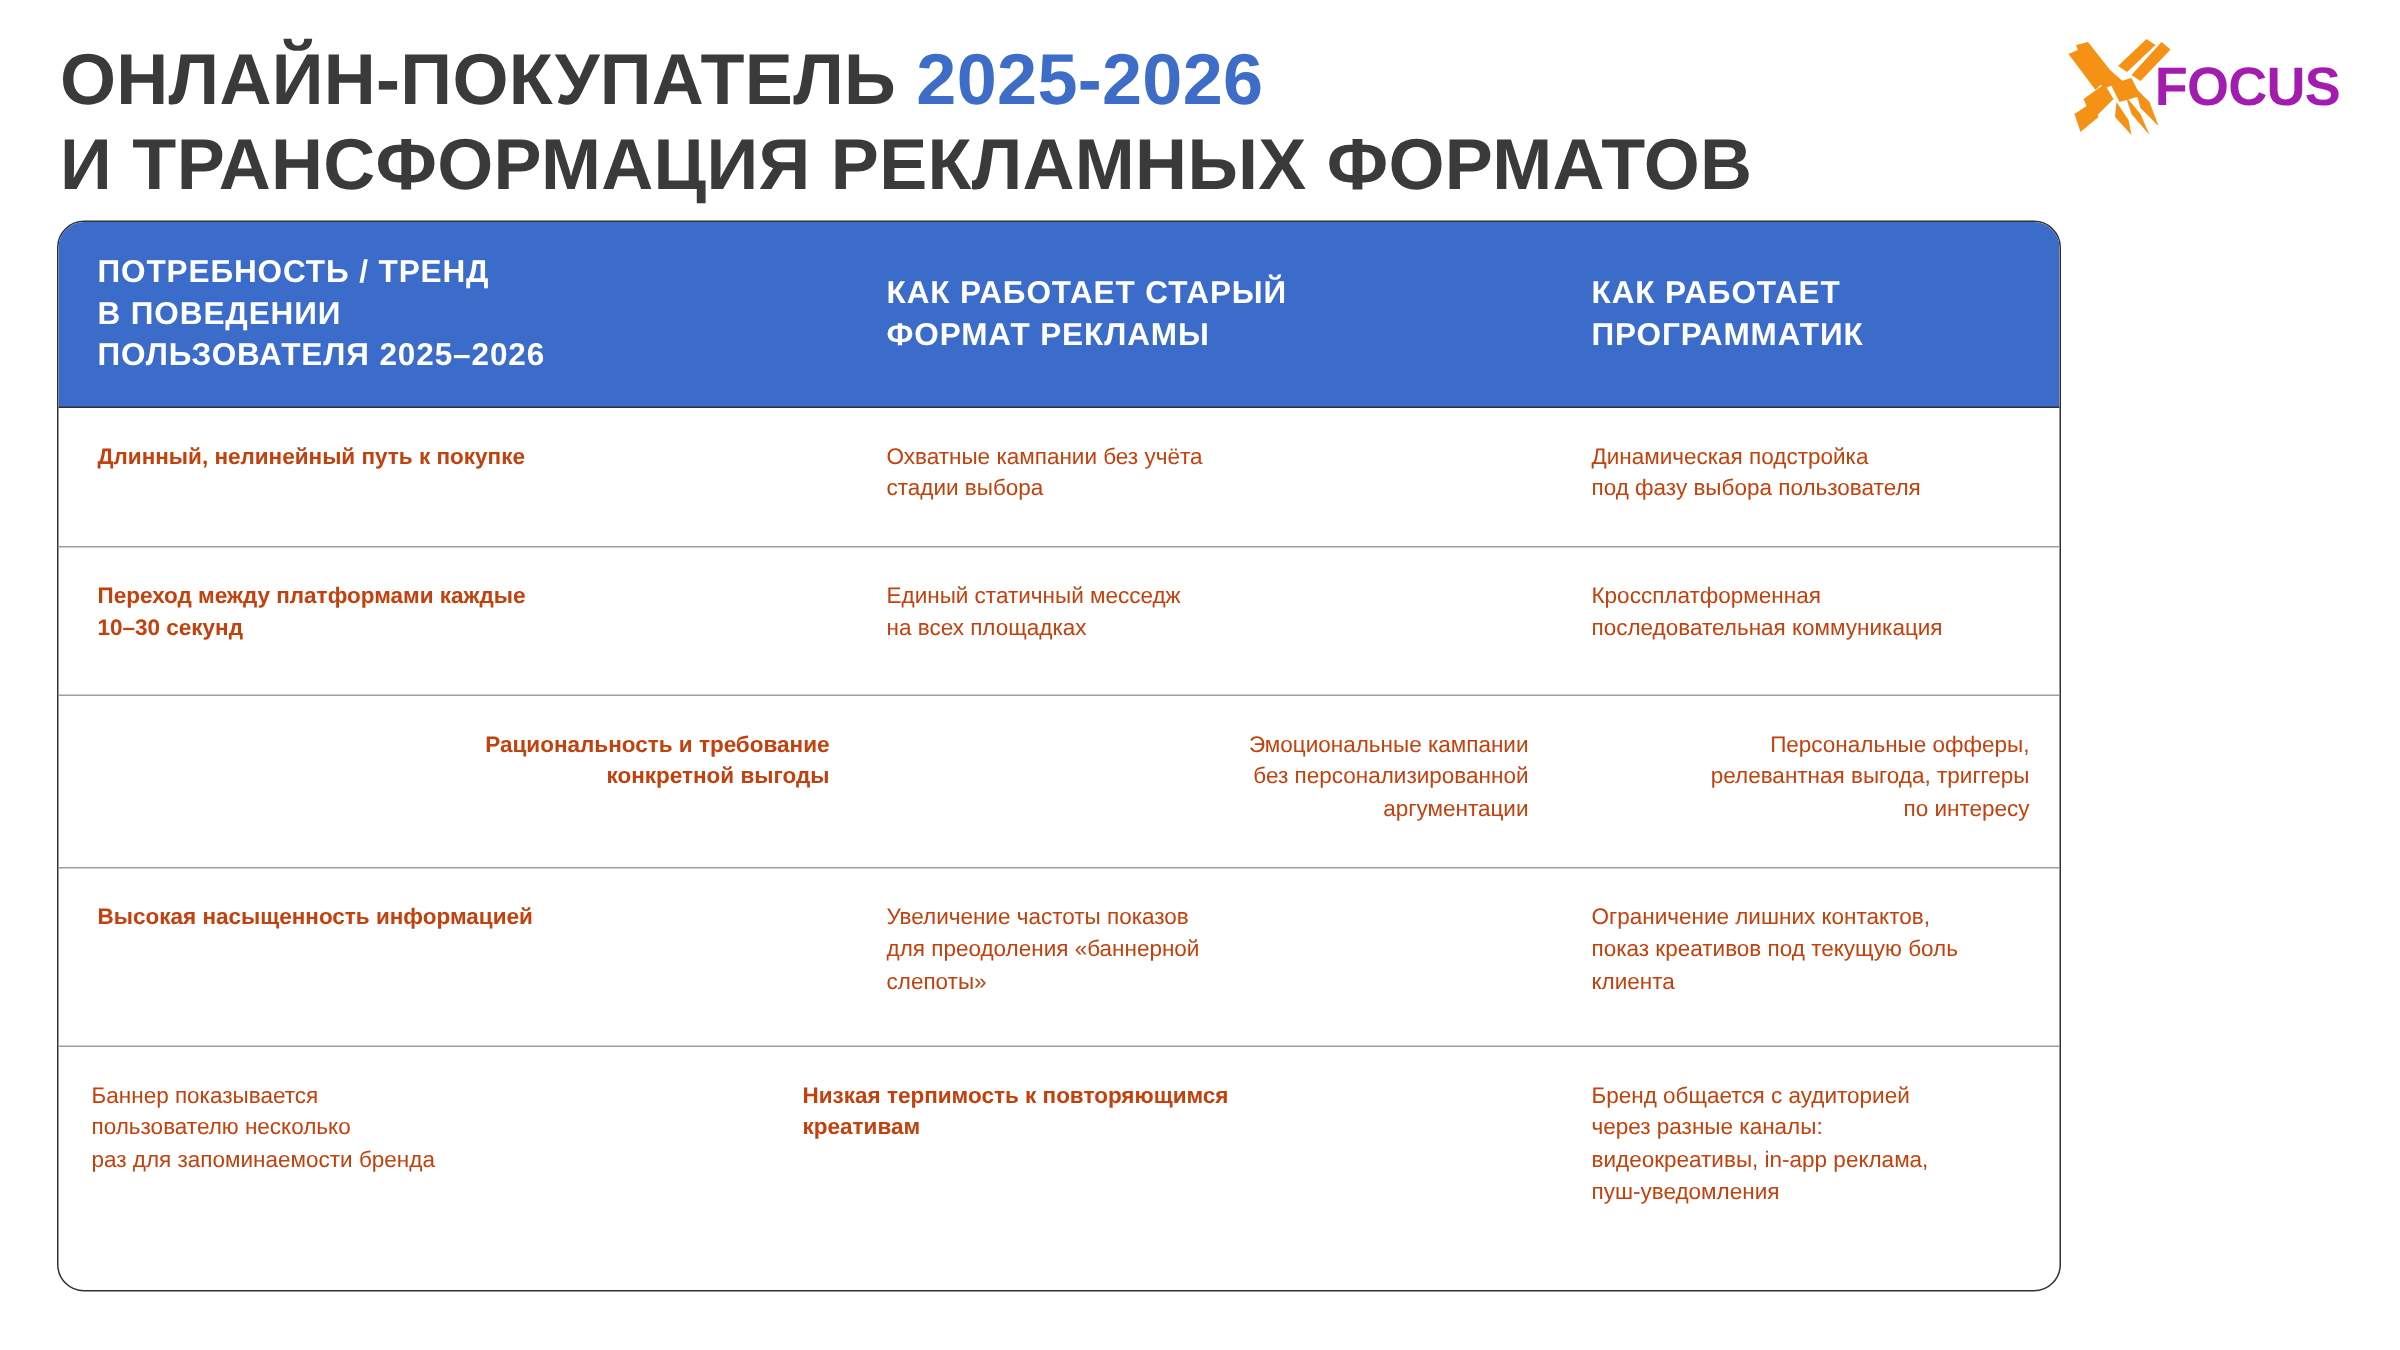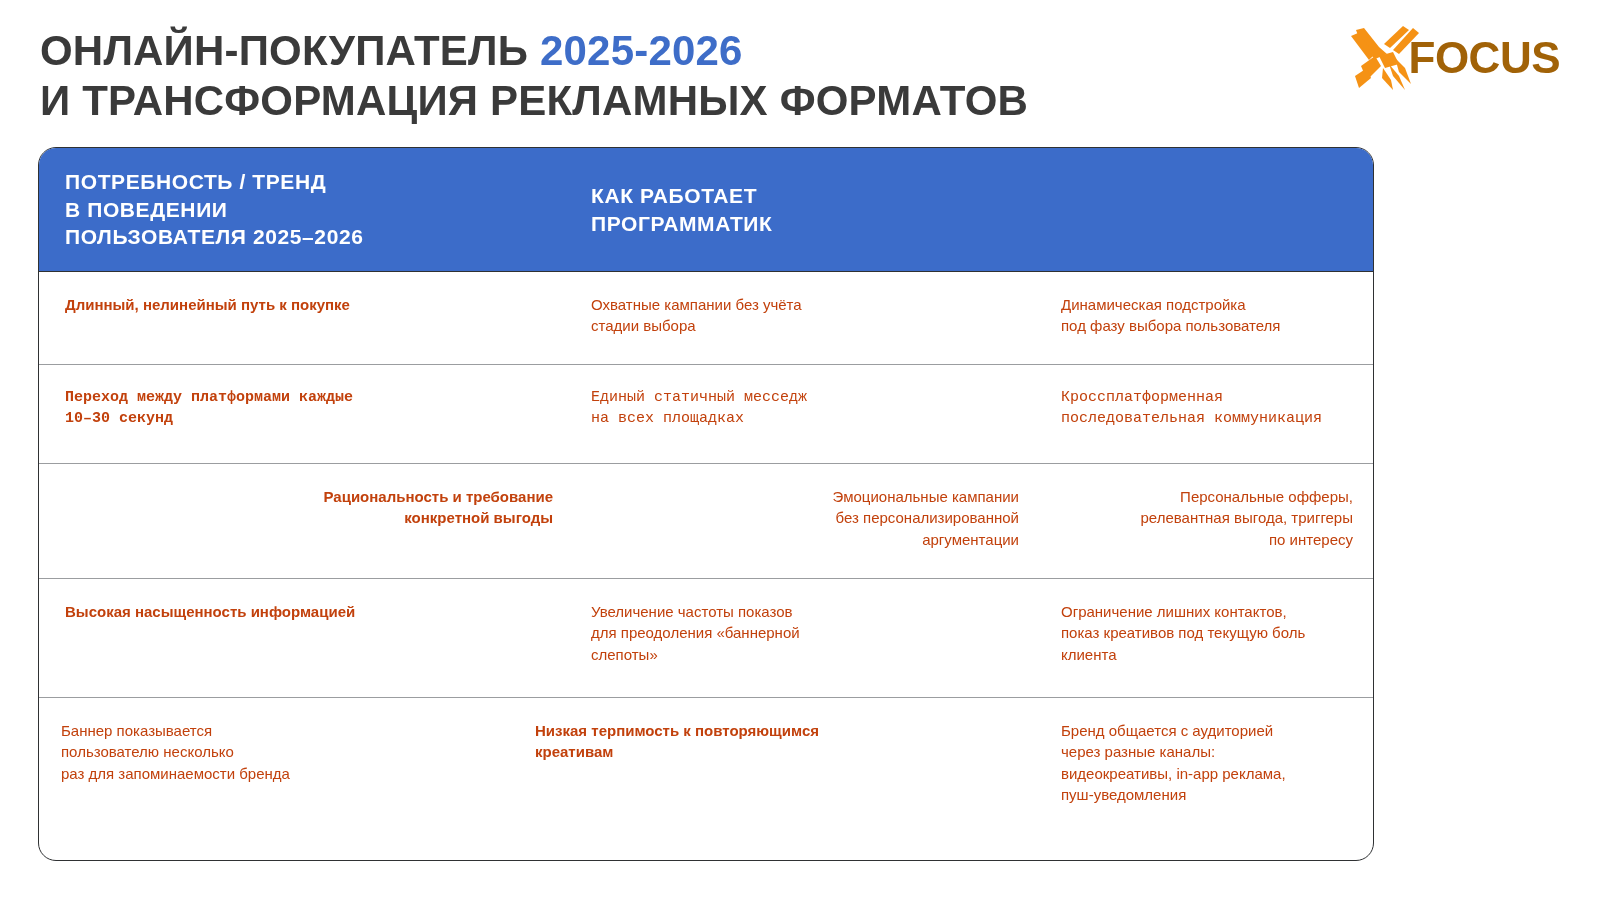--- a/index.html
+++ b/index.html
@@ -30,21 +30,21 @@
     align-items: flex-start;
     justify-content: space-between;
   }
 
   .title-block {
     margin-left: 40px;
     margin-top: 26px;
   }
 
   .title-line {
-    font-size: 42px;
+    font-size: 48px;
     font-weight: 700;
     letter-spacing: 0.2px;
     line-height: 1.18;
     color: #3a3a3a;
     white-space: nowrap;
     text-transform: uppercase;
   }
 
   .title-accent {
     color: #3e6dc8;
@@ -63,24 +63,24 @@
   .logo-mark {
     width: 76px;
     height: 68px;
     flex: 0 0 auto;
     position: relative;
     z-index: 2;
     margin-right: -16px;
   }
 
   .logo-word {
-    font-size: 44px;
+    font-size: 36px;
     font-weight: 700;
     letter-spacing: -0.5px;
-    color: #a16207;
+    color: #a21caf;
     line-height: 1;
     z-index: 1;
     text-transform: uppercase;
   }
 
   
   .card {
     position: absolute;
     left: 38px;
     top: 147px;
@@ -132,21 +132,21 @@
 
   .td.first {
     font-weight: 700;
     padding-left: 26px;
     padding-right: 16px;
   }
   .td.second { padding-left: 22px; font-weight: 400; }
   .td.third  { padding-left: 22px; font-weight: 400; }
 
   .row-h1 { min-height: 93px; }
-  .row-h2 { min-height: 99px; font-family: Liberation Mono, monospace; }
+  .row-h2 { min-height: 99px; }
   .row-h3 { min-height: 115px; text-align: right; }
   .row-h4 { min-height: 119px; }
   .row-h5 { min-height: 163px; }
 </style>
 </head>
 <body>
 
 <div class="page">
 
   <div class="top-bar">
@@ -177,20 +177,22 @@
     </div>
 
   </div>
 
   <div class="card">
 
     <div class="thead">
       <div class="th col-1">ПОТРЕБНОСТЬ / ТРЕНД
 В ПОВЕДЕНИИ
 ПОЛЬЗОВАТЕЛЯ 2025–2026</div>
+      <div class="th col-2">КАК РАБОТАЕТ СТАРЫЙ
+ФОРМАТ РЕКЛАМЫ</div>
       <div class="th col-3">КАК РАБОТАЕТ
 ПРОГРАММАТИК</div>
     </div>
 
     <div class="trow row-h1">
       <div class="td first col-1">Длинный, нелинейный путь к покупке</div>
       <div class="td second col-2">Охватные кампании без учёта
 стадии выбора</div>
       <div class="td third col-3">Динамическая подстройка
 под фазу выбора пользователя</div>

